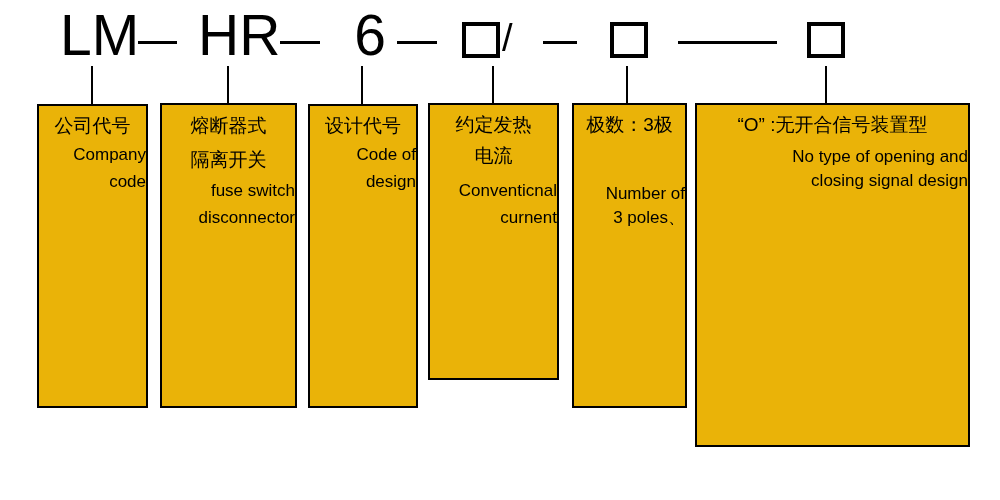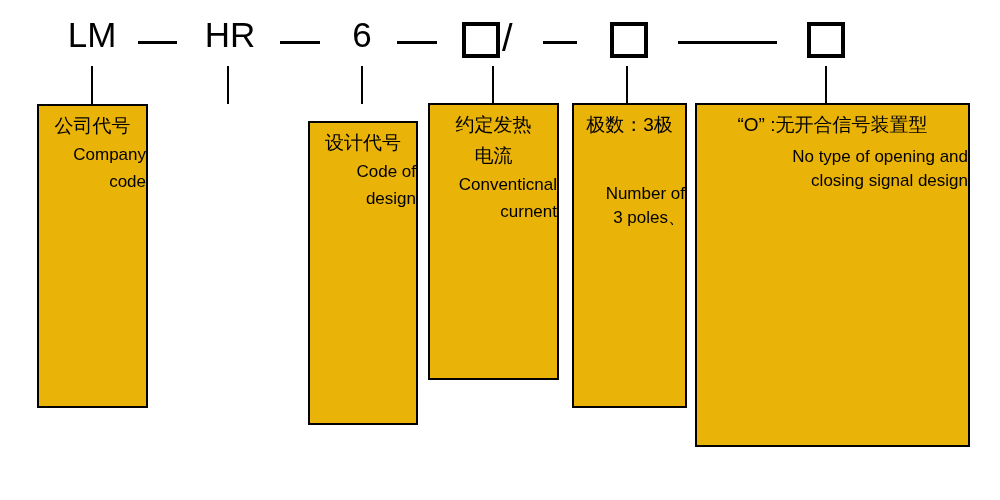--- a/index.html
+++ b/index.html
@@ -13,24 +13,24 @@
     height: 500px;
     background: #ffffff;
     color: #000000;
     font-family: "Liberation Sans", sans-serif;
     overflow: hidden;
   }
   
   .sym {
     position: absolute;
     top: 12px;
-    font-size: 35px;
+    font-size: 57px;
     line-height: 46px;
     font-weight: 400;
-    text-align: center;
+    text-align: right;
     white-space: nowrap;
     letter-spacing: 0px;
   }
   .dash {
     position: absolute;
     height: 0;
     border-top: 3px solid #000000;
   }
   .square {
     position: absolute;
@@ -69,21 +69,21 @@
     line-height: 31px;
     white-space: nowrap;
   }
   .en {
     font-size: 17px;
     line-height: 27px;
     white-space: nowrap;
     text-align: right;
   }
   .box-b2 .zh { line-height: 34px; }
-  .box-b4 .en-first { }
+  .box-b4 .en-first { margin-top: 6px; }
   .box-b5 .en { line-height: 24px; }
   .box-b5 .en-first { margin-top: 42px; }
   .box-b6 .en { line-height: 24px; margin-left: 36px; }
   .box-b6 .en-first { margin-top: 5px; }
 </style>
 </head>
 <body>
 
 <div class="stage">
 
@@ -117,22 +117,28 @@
   <div class="connector" style="left:492px;"></div>
   <div class="connector" style="left:626px;"></div>
   <div class="connector" style="left:825px;"></div>
 
   <div class="box box-b1" style="left:37px;top:104px;width:111px;height:304px;">
     <div class="zh">公司代号</div>
     <div class="en">Company</div>
     <div class="en">code</div>
   </div>
 
+  <div class="box box-b2" style="left:160px;top:103px;width:137px;height:305px;">
+    <div class="zh">熔断器式</div>
+    <div class="zh">隔离开关</div>
+    <div class="en">fuse switch</div>
+    <div class="en">disconnector</div>
+  </div>
 
-  <div class="box box-b3" style="left:308px;top:104px;width:110px;height:304px;margin-top:17px;">
+  <div class="box box-b3" style="left:308px;top:104px;width:110px;height:304px;">
     <div class="zh">设计代号</div>
     <div class="en">Code of</div>
     <div class="en">design</div>
   </div>
 
   <div class="box box-b4" style="left:428px;top:103px;width:131px;height:277px;">
     <div class="zh">约定发热</div>
     <div class="zh">电流</div>
     <div class="en en-first">Conventicnal</div>
     <div class="en">curnent</div>

